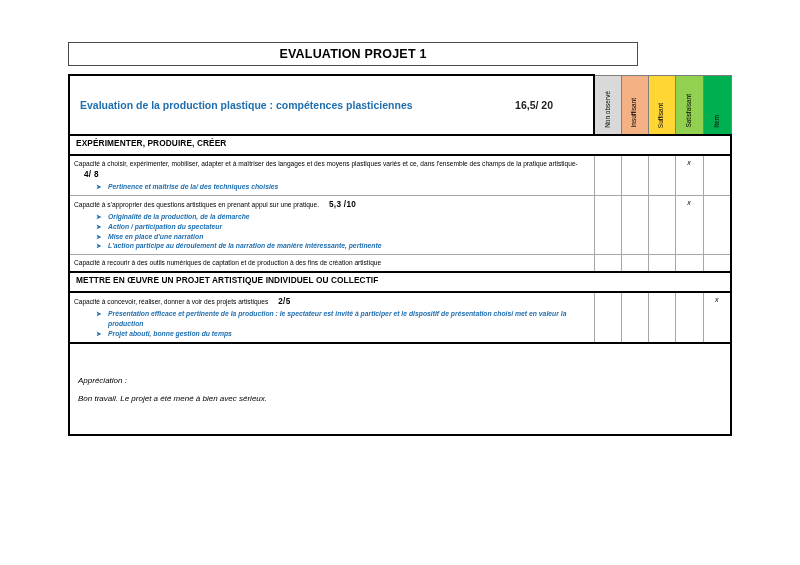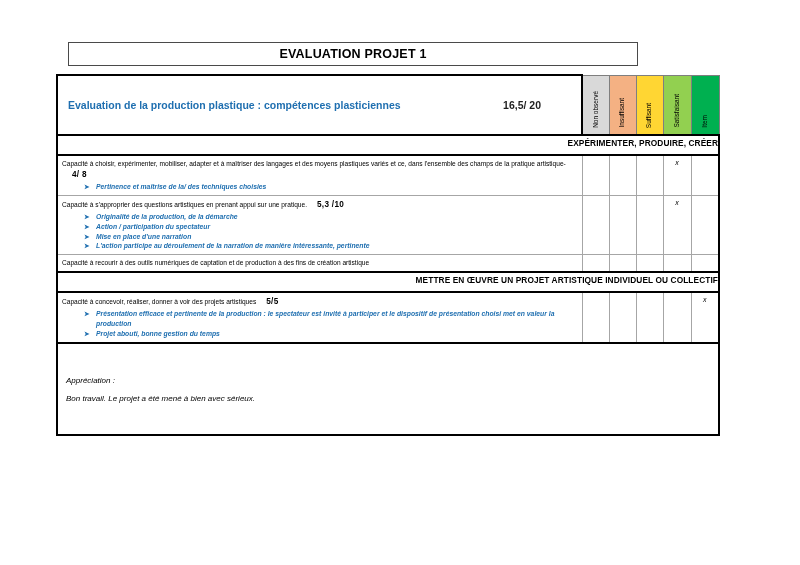--- a/index.html
+++ b/index.html
@@ -37,21 +37,21 @@
   }
   .title-text {
     font-size: 12.5px;
     font-weight: bold;
     letter-spacing: 0.2px;
   }
 
   
   .grid {
     position: absolute;
-    left: 56px;
+    left: 68px;
     top: 74px;
     width: 662px;
     border-collapse: collapse;
     table-layout: fixed;
     font-size: 7.2px;
   }
   .grid td {
     border: 0.8px solid #a6a6a6;
     vertical-align: top;
     padding: 0;
@@ -101,21 +101,20 @@
   .sc2 { background: #f4b183; }
   .sc3 { background: #ffd633; }
   .sc4 { background: #92d050; }
   .sc5 { background: #00b050; }
 
   
   .section-row td {
     border: 2px solid #000 !important;
     padding: 2px 0 2px 6px !important;
     height: 14px;
-    text-align: right;
   }
   .section-title {
     font-size: 8.3px;
     font-weight: bold;
     letter-spacing: 0.1px;
   }
 
   
   .crit-cell {
     padding: 3px 4px 3px 4px !important;
@@ -274,21 +273,21 @@
       </tr>
 
       <tr class="section-row">
         <td colspan="6">
           <span class="section-title">METTRE EN ŒUVRE UN PROJET ARTISTIQUE INDIVIDUEL OU COLLECTIF</span>
         </td>
       </tr>
 
       <tr>
         <td class="crit-cell" style="border-bottom:2px solid #000;">
-          <span class="crit-text">Capacité à concevoir, réaliser, donner à voir des projets artistiques</span><span class="crit-note">5/5</span>
+          <span class="crit-text">Capacité à concevoir, réaliser, donner à voir des projets artistiques</span><span class="crit-note">2/5</span>
           <ul class="bullets">
             <li><span class="arrow">➤</span><span>Présentation efficace et pertinente de la production : le spectateur est invité à participer et le dispositif de présentation choisi met en valeur la production</span></li>
             <li><span class="arrow">➤</span><span>Projet abouti, bonne gestion du temps</span></li>
           </ul>
         </td>
         <td class="mark-cell" style="border-bottom:2px solid #000;"></td>
         <td class="mark-cell" style="border-bottom:2px solid #000;"></td>
         <td class="mark-cell" style="border-bottom:2px solid #000;"></td>
         <td class="mark-cell" style="border-bottom:2px solid #000;"></td>
         <td class="mark-cell last" style="border-bottom:2px solid #000;">x</td>

